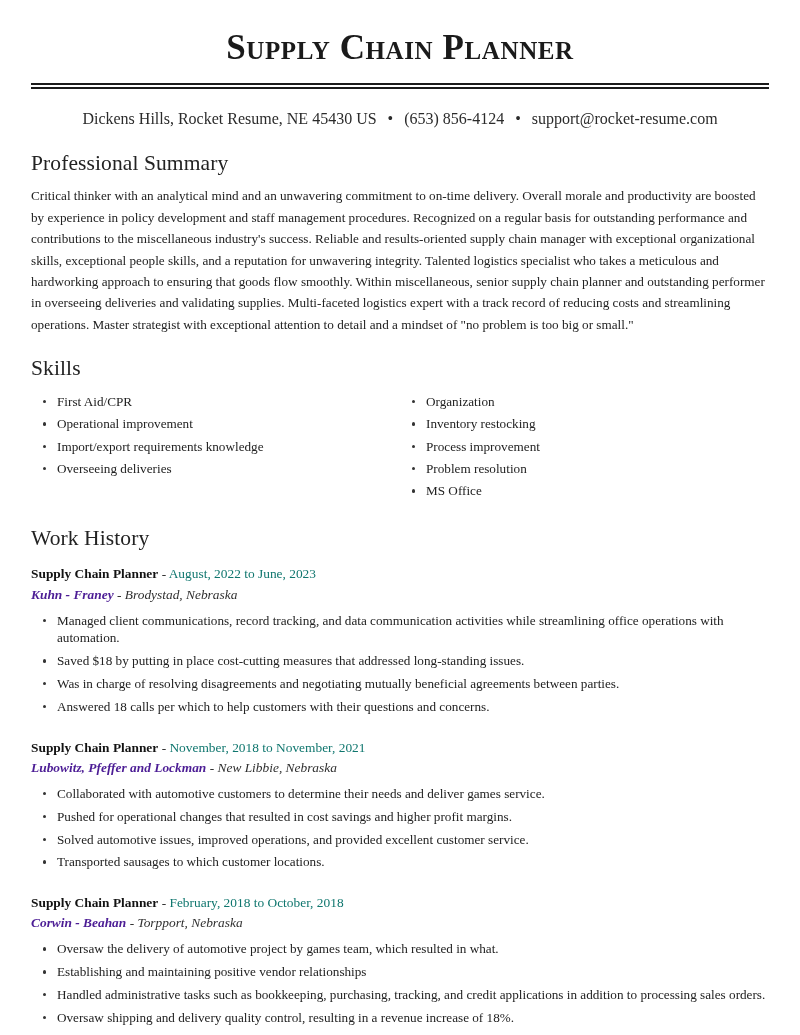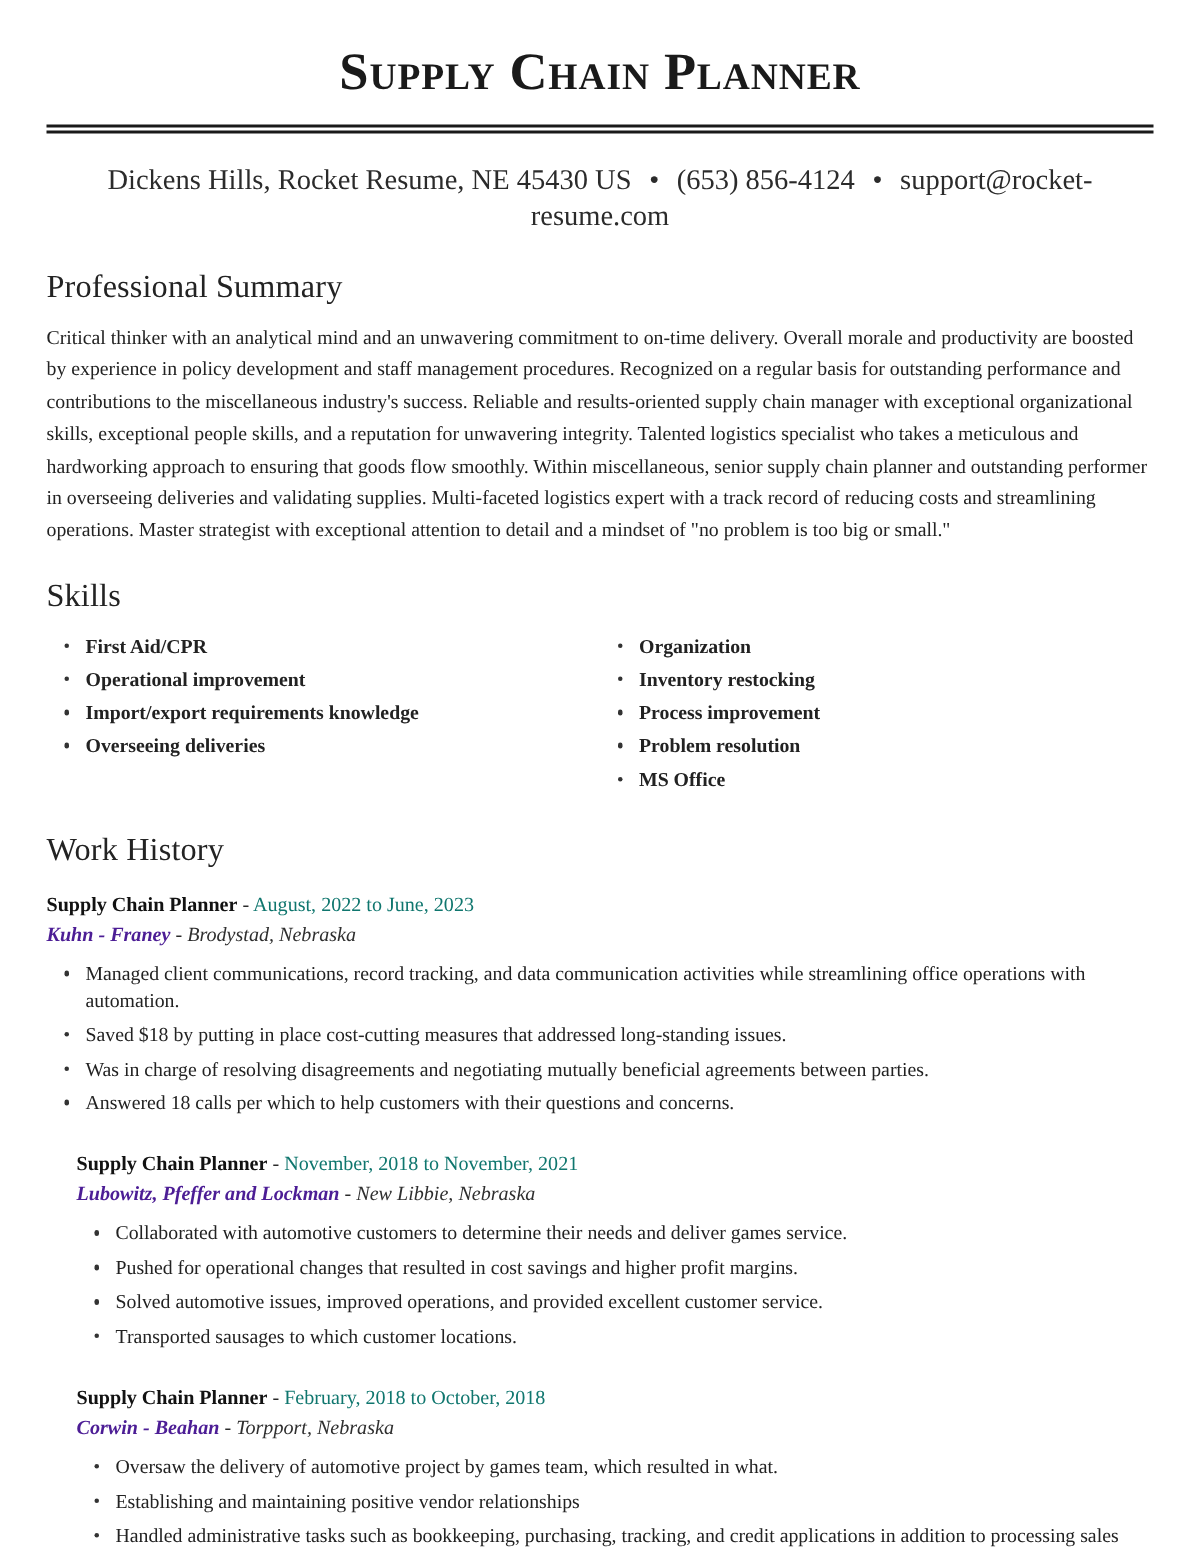--- a/index.html
+++ b/index.html
@@ -38,21 +38,21 @@
   .double-rule {
     border: 0;
     border-top: 2px solid #1a1a1a;
     border-bottom: 2px solid #1a1a1a;
     height: 2px;
     background: #ffffff;
     margin: 0 0 0 0;
   }
   .contact-line {
     text-align: center;
-    font-size: 19px;
+    font-size: 16px;
     color: #2b2b2b;
     padding: 20px 0 0 0;
     line-height: 1.3;
   }
   .contact-sep {
     display: inline-block;
     padding: 0 7px;
     color: #2b2b2b;
   }
 
@@ -75,21 +75,20 @@
     color: #222222;
     margin: 0;
     text-align: left;
   }
 
   
   .skills-columns {
     display: flex;
     align-items: flex-start;
     padding-top: 2px;
-    font-weight: bold;
   }
   .skills-col {
     width: 50%;
     box-sizing: border-box;
   }
   ul.bullets {
     margin: 0;
     padding: 0 0 0 26px;
     list-style: none;
   }
@@ -110,21 +109,20 @@
     background: #333333;
     border-radius: 50%;
   }
 
   
   .job {
     padding-top: 4px;
   }
   .job + .job {
     padding-top: 17px;
-    margin-left: 20px;
   }
   .job-line {
     font-size: 13.4px;
     line-height: 1.5;
     color: #222222;
   }
   .job-title {
     font-weight: 700;
     color: #121212;
   }

